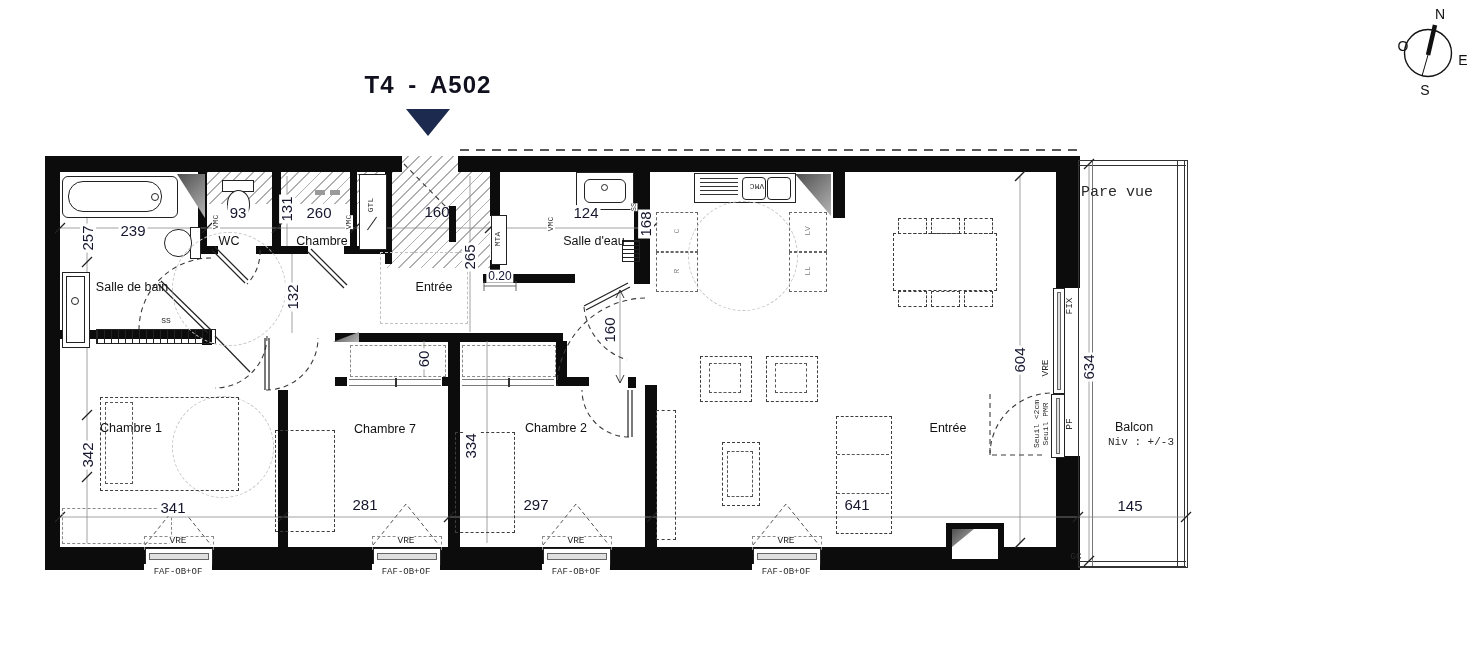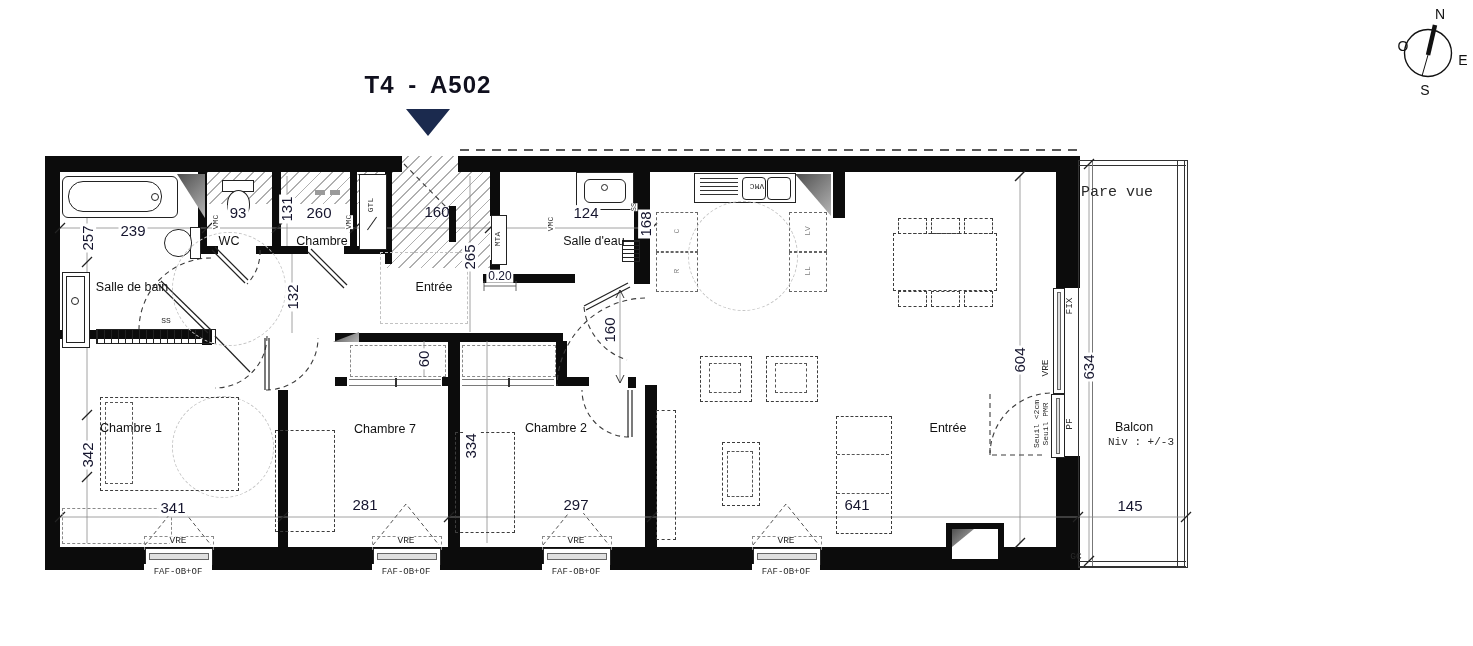--- a/index.html
+++ b/index.html
@@ -361,21 +361,21 @@
   <div class="dim" style="left:586px;top:213px">124</div>
   <div class="tech techv t7" style="left:634px;top:207px">SS</div>
   <div class="dim dimv" style="left:646px;top:224px">168</div>
   <div class="dim dimv" style="left:293px;top:297px">132</div>
   <div class="dim dimv" style="left:424px;top:359px">60</div>
   <div class="dim dimv" style="left:610px;top:330px">160</div>
   <div class="dim dimv" style="left:88px;top:455px">342</div>
   <div class="dim" style="left:173px;top:508px">341</div>
   <div class="dim" style="left:365px;top:505px">281</div>
   <div class="dim dimv" style="left:471px;top:446px">334</div>
-  <div class="dim" style="left:576px;top:505px">297</div>
+  <div class="dim" style="left:536px;top:505px">297</div>
   <div class="dim" style="left:857px;top:505px">641</div>
   <div class="dim dimv" style="left:1020px;top:360px">604</div>
   <div class="dim dimv" style="left:1089px;top:367px">634</div>
   <div class="dim" style="left:1130px;top:506px">145</div>
 
   <div class="tech techv t8" style="left:216px;top:222px">VMC</div>
   <div class="tech techv t8" style="left:349px;top:222px">VMC</div>
   <div class="tech techv t8" style="left:551px;top:224px">VMC</div>
   <div class="tech t8" style="left:757px;top:186px;transform:translate(-50%,-50%) rotate(180deg)">VMC</div>
   <div class="tech techv t8" style="left:371px;top:205px">GTL</div>

